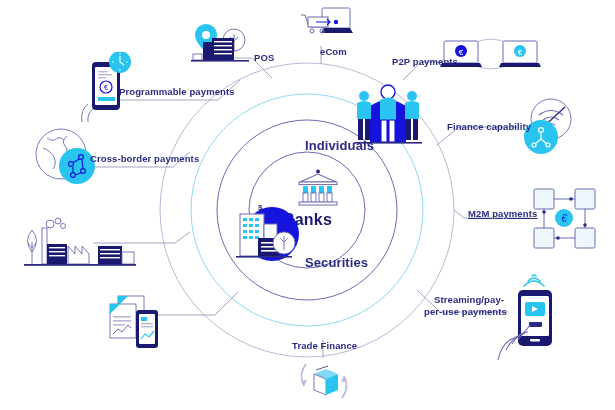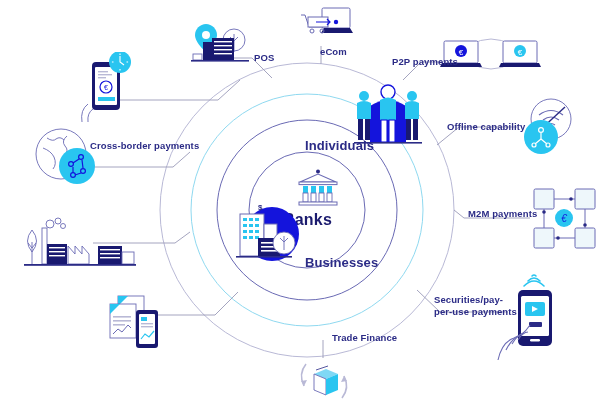--- a/index.html
+++ b/index.html
@@ -98,21 +98,21 @@
     <rect x="31" y="18" width="5" height="7" fill="#29c5f0"></rect>
     <rect x="7" y="25" width="5" height="9" fill="#ffffff" stroke="#6a6ab4" stroke-width="0.9"></rect>
     <rect x="15" y="25" width="5" height="9" fill="#ffffff" stroke="#6a6ab4" stroke-width="0.9"></rect>
     <rect x="23" y="25" width="5" height="9" fill="#ffffff" stroke="#6a6ab4" stroke-width="0.9"></rect>
     <rect x="31" y="25" width="5" height="9" fill="#ffffff" stroke="#6a6ab4" stroke-width="0.9"></rect>
     <rect x="3" y="34" width="38" height="3" fill="#ffffff" stroke="#6a6ab4" stroke-width="1"></rect>
   </svg>
   <div class="center-label" style="left:283px; top:211px; width:48px; text-align:center;">Banks</div>
 
   <div class="ring-label" style="left:305px; top:138px;">Individuals</div>
-  <div class="ring-label" style="left:305px; top:255px;">Businesses</div>
+  <div class="ring-label" style="left:305px; top:255px;">Securities</div>
 
   <svg class="icon-box" style="left:352px; top:80px;" width="72" height="70" viewBox="0 0 72 70">
     <path d="M18 26 q18 -12 36 0 l0 36 l-36 0 Z" fill="#1414dc"></path>
     <circle cx="12" cy="16" r="5" fill="#29c5f0"></circle>
     <path d="M5 23 q7 -4 14 0 l0 16 l-14 0 Z" fill="#29c5f0"></path>
     <rect x="6" y="39" width="5" height="21" fill="#191970"></rect>
     <rect x="13" y="39" width="5" height="21" fill="#191970"></rect>
     <circle cx="60" cy="16" r="5" fill="#29c5f0"></circle>
     <path d="M53 23 q7 -4 14 0 l0 16 l-14 0 Z" fill="#29c5f0"></path>
     <rect x="54" y="39" width="5" height="21" fill="#191970"></rect>
@@ -209,68 +209,68 @@
     <path d="M22 34 L48 10" stroke="#2b2b86" stroke-width="1.4"></path>
     <circle cx="24" cy="40" r="17" fill="#29c5f0"></circle>
     <g stroke="#ffffff" stroke-width="1.2" fill="none">
       <circle cx="24" cy="33" r="2.4"></circle>
       <path d="M24 36 l0 6"></path>
       <path d="M24 42 l-6 5 M24 42 l6 5"></path>
       <circle cx="17" cy="48" r="2"></circle>
       <circle cx="31" cy="48" r="2"></circle>
     </g>
   </svg>
-  <div class="label" style="left:447px; top:121px;">Offline capability</div>
+  <div class="label" style="left:447px; top:121px;">Finance capability</div>
 
   <svg class="icon-box" style="left:532px; top:186px;" width="66" height="66" viewBox="0 0 66 66">
     <rect x="2" y="3" width="20" height="20" rx="1.5" fill="#eef7fb" stroke="#6a6ab4" stroke-width="1"></rect>
     <rect x="43" y="3" width="20" height="20" rx="1.5" fill="#eef7fb" stroke="#6a6ab4" stroke-width="1"></rect>
     <rect x="2" y="42" width="20" height="20" rx="1.5" fill="#eef7fb" stroke="#6a6ab4" stroke-width="1"></rect>
     <rect x="43" y="42" width="20" height="20" rx="1.5" fill="#eef7fb" stroke="#6a6ab4" stroke-width="1"></rect>
     <path d="M22 13 l21 0 M53 23 l0 19 M43 52 l-21 0 M12 42 l0 -19" stroke="#6a6ab4" stroke-width="1"></path>
     <circle cx="39" cy="13" r="1.8" fill="#2b2b86"></circle>
     <circle cx="53" cy="39" r="1.8" fill="#2b2b86"></circle>
     <circle cx="26" cy="52" r="1.8" fill="#2b2b86"></circle>
     <circle cx="12" cy="26" r="1.8" fill="#2b2b86"></circle>
     <circle cx="32" cy="32" r="9" fill="#29c5f0"></circle>
     <text x="32" y="36" font-size="10" fill="#1414dc" text-anchor="middle" font-style="italic" font-family="Liberation Sans, sans-serif">€</text>
   </svg>
-  <div class="label" style="left:468px; top:208px;">M2M payments</div>
+  <div class="label" style="left:468px; top:208px;text-decoration:underline;">M2M payments</div>
 
   <svg class="icon-box" style="left:492px; top:272px;" width="82" height="96" viewBox="0 0 82 96">
     <g fill="none" stroke="#29c5f0" stroke-width="1.6" stroke-linecap="round">
       <path d="M32 14 q10 -10 20 0"></path>
       <path d="M36 9 q6 -6 12 0"></path>
       <path d="M40 4 q2 -2 4 0"></path>
     </g>
     <rect x="26" y="18" width="34" height="56" rx="5" fill="#191970"></rect>
     <rect x="29" y="24" width="28" height="40" rx="1.5" fill="#ffffff"></rect>
     <rect x="33" y="30" width="20" height="14" rx="2" fill="#29c5f0"></rect>
     <path d="M40 34 l6 3 l-6 3 Z" fill="#ffffff"></path>
     <rect x="37" y="50" width="13" height="5" rx="1" fill="#2b2b86"></rect>
     <rect x="38" y="67" width="10" height="2.4" rx="1.2" fill="#ffffff"></rect>
     <path d="M6 88 q4 -18 16 -22 q4 -2 8 -4 q4 -3 8 -9" fill="none" stroke="#6a6ab4" stroke-width="1.1"></path>
     <path d="M14 78 q6 -12 14 -14" fill="none" stroke="#6a6ab4" stroke-width="1.1"></path>
     <path d="M20 72 q6 -10 12 -11" fill="none" stroke="#6a6ab4" stroke-width="1.1"></path>
     <path d="M26 68 q5 -8 10 -8" fill="none" stroke="#6a6ab4" stroke-width="1.1"></path>
   </svg>
-  <div class="label two-line" style="left:434px; top:294px; width:90px;">Securities/pay-</div>
-  <div class="label two-line" style="left:434px; top:306px; width:90px;">per-use payments</div>
+  <div class="label two-line" style="left:434px; top:294px; width:90px;">Streaming/pay-</div>
+  <div class="label two-line" style="left:424px; top:306px; width:90px;">per-use payments</div>
 
   <svg class="icon-box" style="left:296px; top:360px;" width="56" height="44" viewBox="0 0 56 44">
     <path d="M10 4 q-8 10 -2 22" fill="none" stroke="#b9b9d6" stroke-width="1.6"></path>
     <path d="M8 26 l-3 -5 l6 -1 Z" fill="#b9b9d6"></path>
     <path d="M46 38 q8 -10 2 -22" fill="none" stroke="#b9b9d6" stroke-width="1.6"></path>
     <path d="M48 16 l3 5 l-6 1 Z" fill="#b9b9d6"></path>
     <path d="M18 14 l12 -5 l12 5 l-12 5 Z" fill="#7fd8f5"></path>
     <path d="M18 14 l0 16 l12 5 l0 -16 Z" fill="#ffffff" stroke="#6a6ab4" stroke-width="0.9"></path>
     <path d="M42 14 l0 16 l-12 5 l0 -16 Z" fill="#29c5f0"></path>
     <path d="M20 10 l12 -4" fill="none" stroke="#2b2b86" stroke-width="0.8"></path>
   </svg>
-  <div class="label" style="left:292px; top:332px;margin-left:40px;">Trade Finance</div>
+  <div class="label" style="left:292px; top:340px;">Trade Finance</div>
 
   <svg class="icon-box" style="left:100px; top:294px;" width="68" height="60" viewBox="0 0 68 60">
     <rect x="18" y="2" width="26" height="32" fill="#ffffff" stroke="#6a6ab4" stroke-width="0.9"></rect>
     <path d="M18 2 l10 0 l-10 10 Z" fill="#29c5f0"></path>
     <rect x="10" y="10" width="26" height="34" fill="#ffffff" stroke="#6a6ab4" stroke-width="0.9"></rect>
     <path d="M10 10 l10 0 l-10 10 Z" fill="#29c5f0"></path>
     <g fill="#b9b9d6">
       <rect x="13" y="22" width="18" height="1.6"></rect>
       <rect x="13" y="26" width="18" height="1.6"></rect>
       <rect x="13" y="30" width="12" height="1.6"></rect>
@@ -318,21 +318,21 @@
              M34 10 q-6 5 -2 10 q4 4 0 9 q-4 5 0 10" fill="none" stroke="#6a6ab4" stroke-width="0.9"></path>
     <circle cx="44" cy="40" r="18" fill="#29c5f0"></circle>
     <g stroke="#1414dc" stroke-width="1.2" fill="none">
       <circle cx="48" cy="31" r="2.4"></circle>
       <circle cx="38" cy="38" r="2.4"></circle>
       <circle cx="50" cy="45" r="2.4"></circle>
       <circle cx="40" cy="49" r="2.4"></circle>
       <path d="M46 33 l-6 4 M49 34 l1 8 M48 47 l-6 2 M40 41 l0 6"></path>
     </g>
   </svg>
-  <div class="label" style="left:90px; top:140px;">Cross-border payments</div>
+  <div class="label" style="left:90px; top:153px;">Cross-border payments</div>
 
   <svg class="icon-box" style="left:80px; top:52px;" width="62" height="72" viewBox="0 0 62 72">
     <rect x="12" y="10" width="28" height="48" rx="4" fill="#191970"></rect>
     <rect x="15" y="15" width="22" height="38" rx="1" fill="#ffffff"></rect>
     <g fill="#b9b9d6">
       <rect x="18" y="19" width="10" height="1.4"></rect>
       <rect x="18" y="22" width="14" height="1.4"></rect>
       <rect x="18" y="25" width="8" height="1.4"></rect>
     </g>
     <circle cx="26" cy="35" r="6" fill="none" stroke="#1414dc" stroke-width="1.2"></circle>
@@ -341,14 +341,15 @@
     <circle cx="40" cy="10" r="11" fill="#29c5f0"></circle>
     <g stroke="#ffffff" stroke-width="1.1" fill="none">
       <path d="M40 4 l0 6 l4 3"></path>
       <path d="M40 1.5 l0 1.6 M46.5 10 l1.6 0 M40 18.5 l0 -1.6 M33.5 10 l-1.6 0"></path>
     </g>
     <g fill="none" stroke="#6a6ab4" stroke-width="0.9">
       <path d="M2 70 q-2 -12 6 -18"></path>
       <path d="M8 70 q-1 -9 5 -13"></path>
     </g>
   </svg>
+  <div class="label" style="left:119px; top:86px;">Programmable payments</div>
 
 </div>
 
 </body></html>

